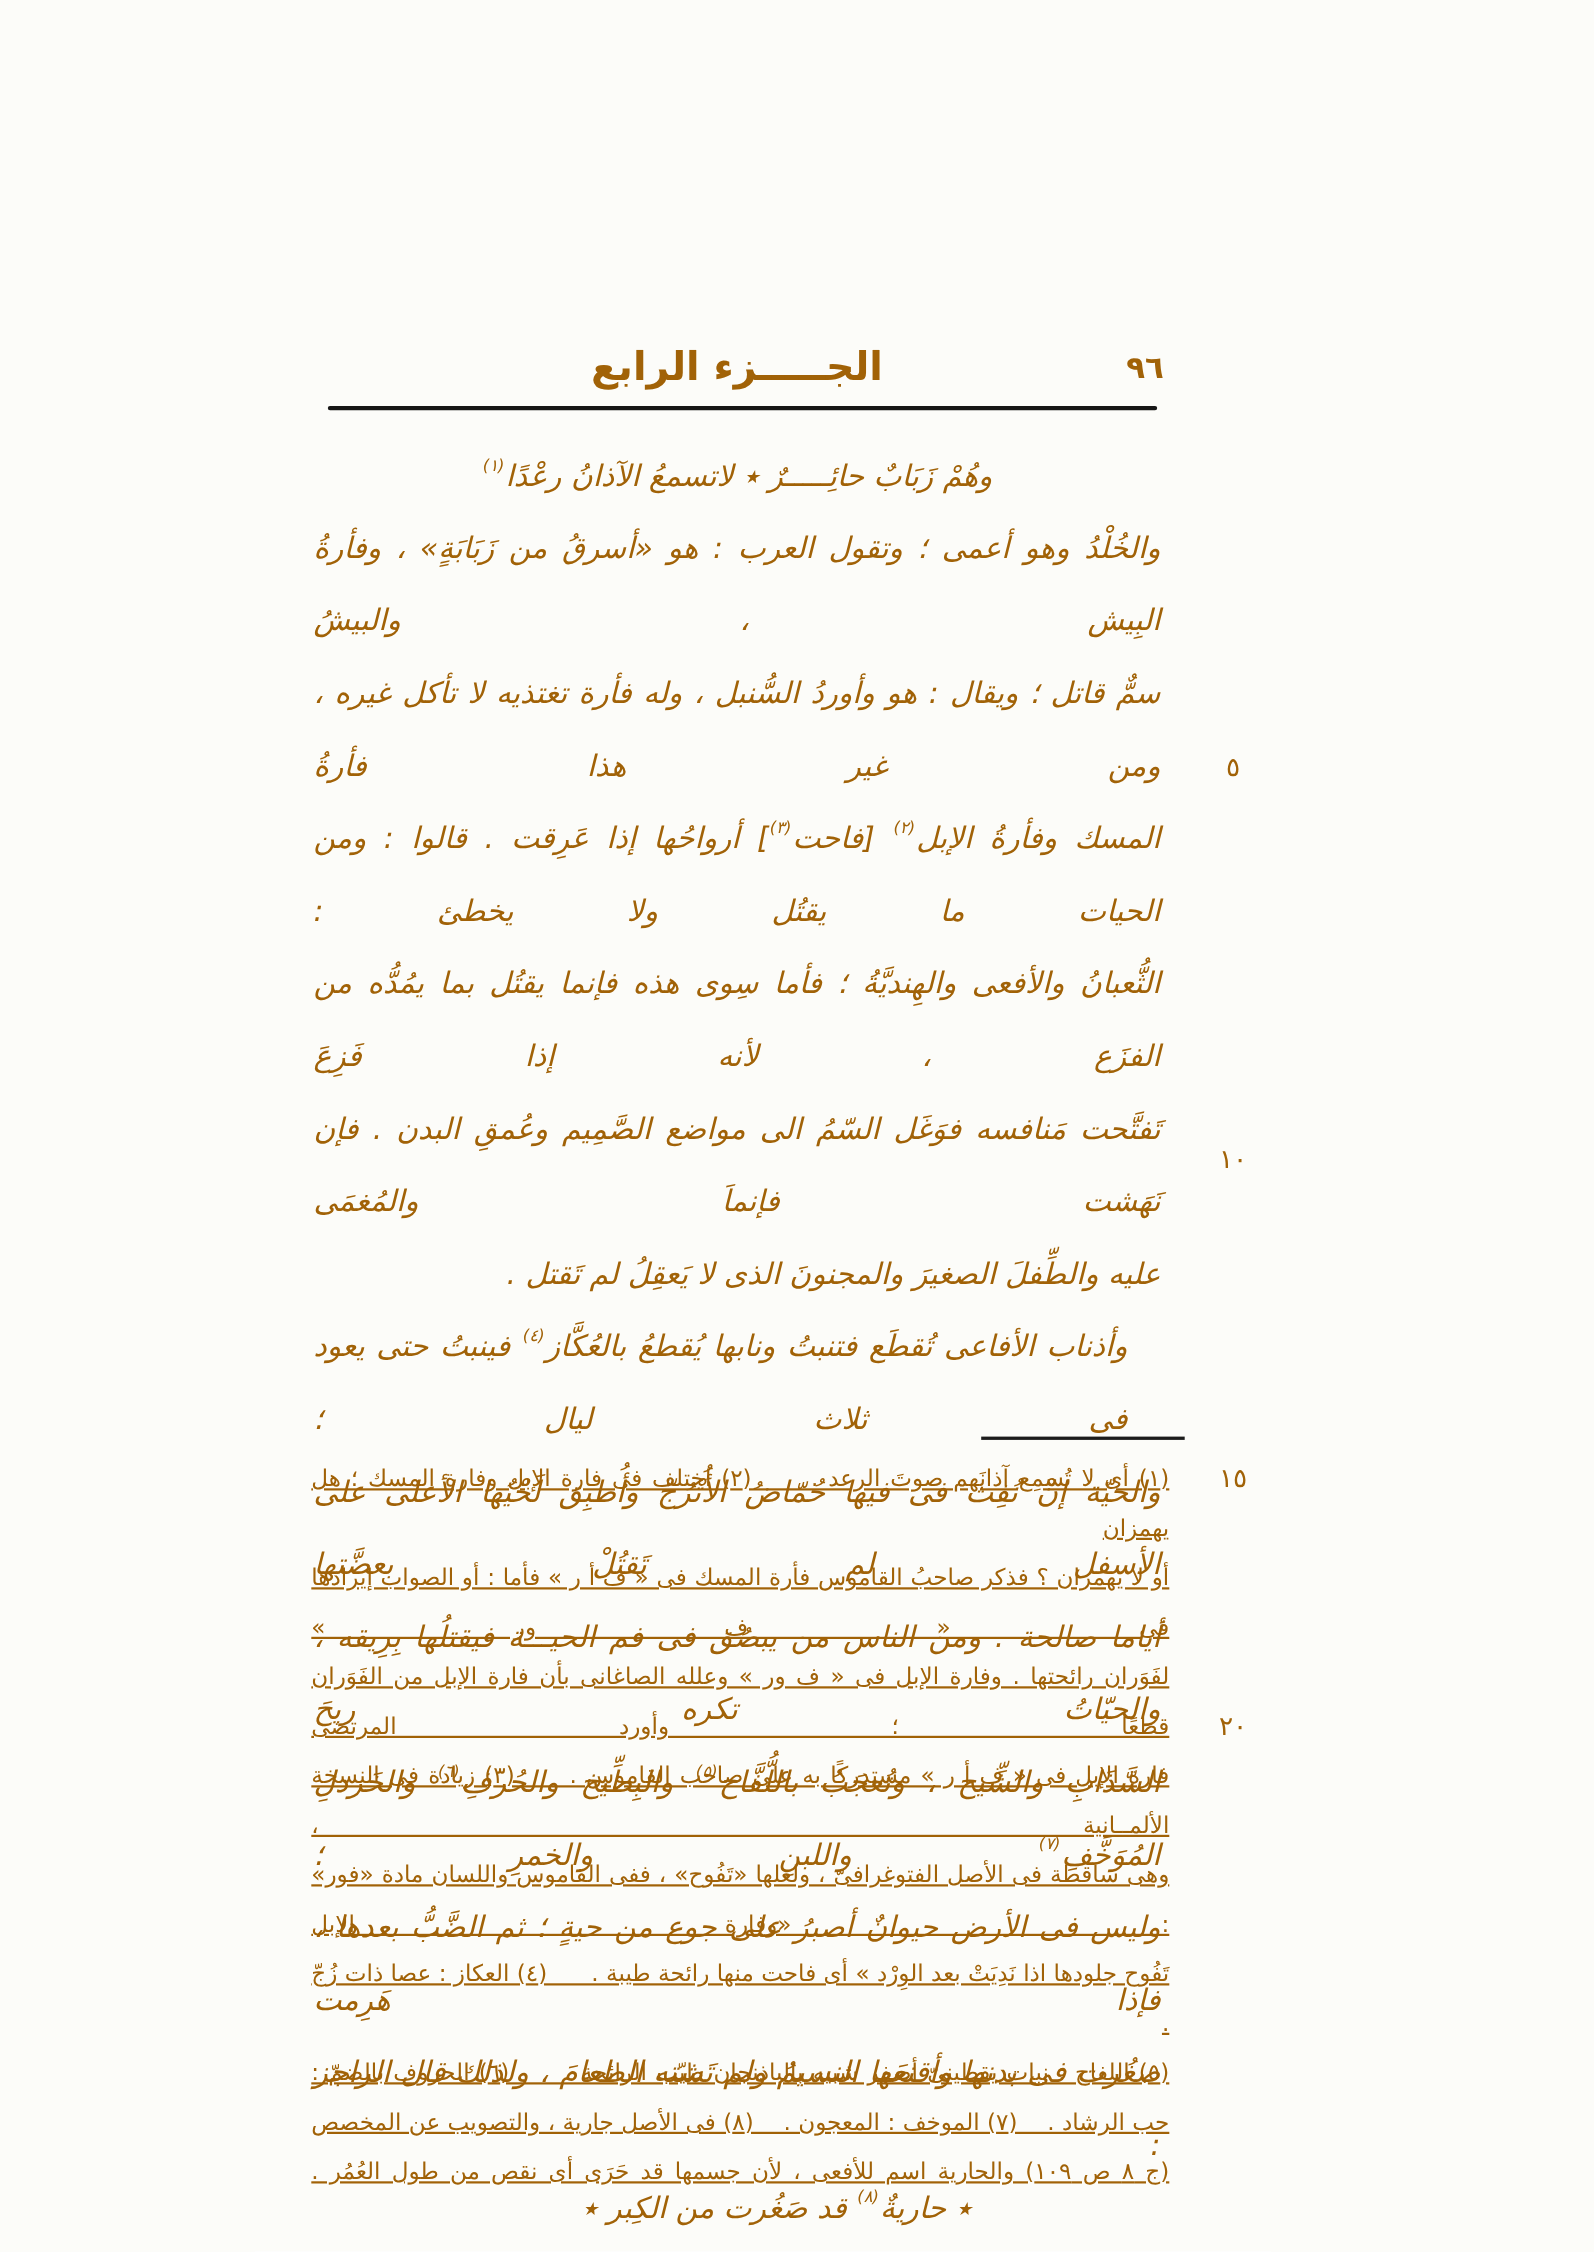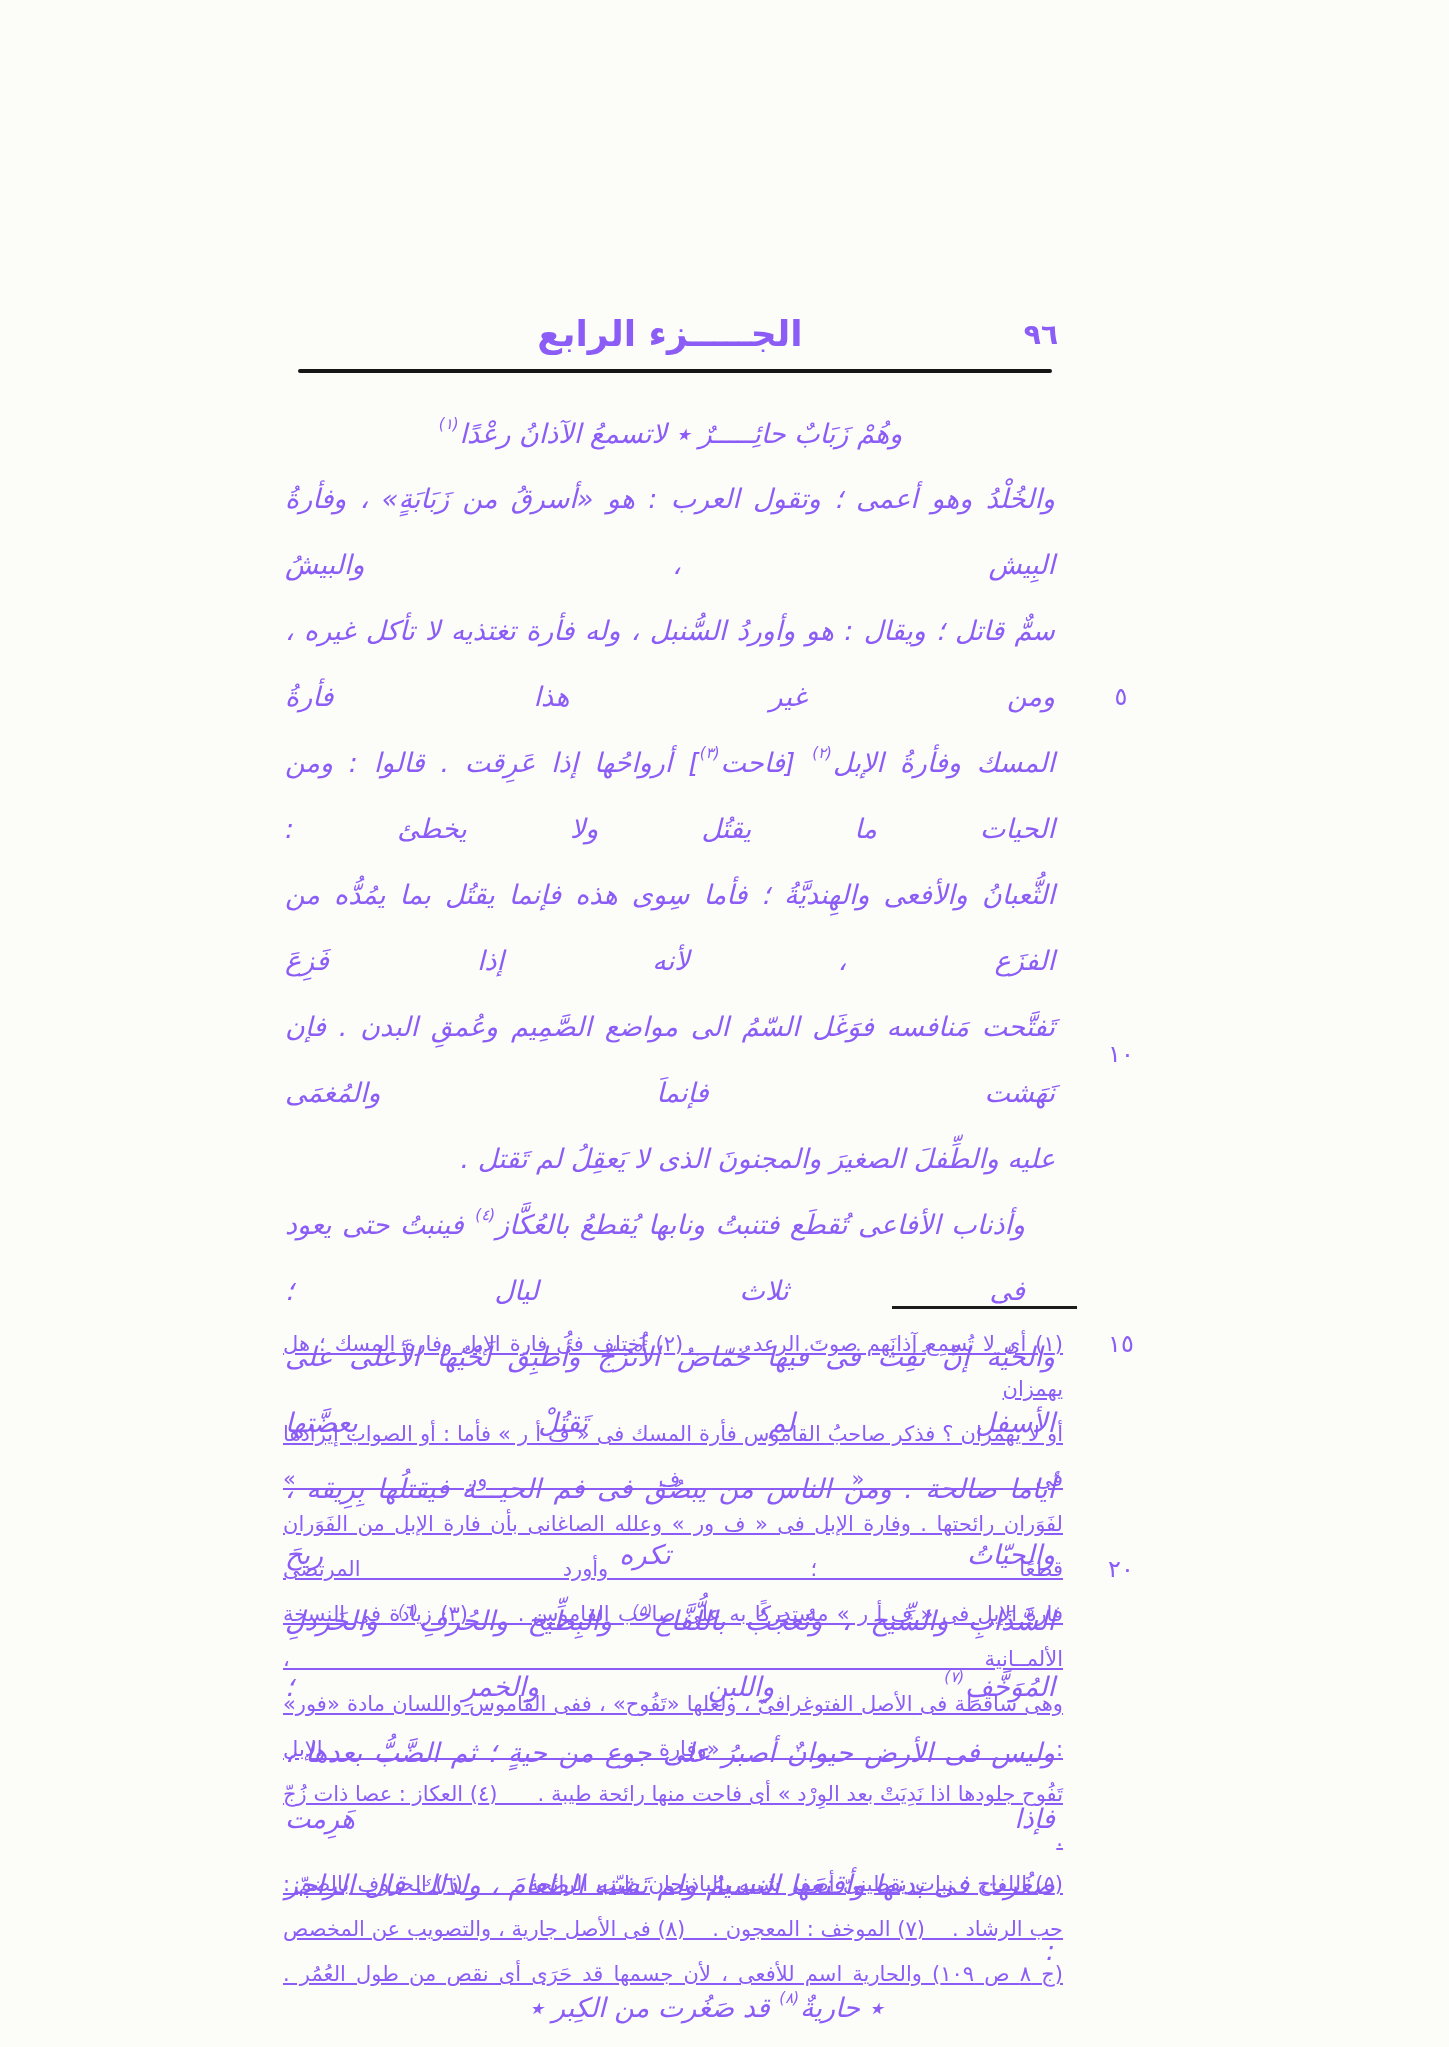--- a/index.html
+++ b/index.html
@@ -1,21 +1,21 @@
 <!DOCTYPE html>
 <html lang="ar" dir="rtl"><head>
 <meta charset="utf-8">
 <style>
   html, body { margin: 0; padding: 0; background: #ffffff; }
   .page {
     position: relative;
     width: 1449px;
     height: 2047px;
     background: #fcfcf9;
-    color: #8b5cf6;
+    color: #a16207;
     font-family: "DejaVu Sans", sans-serif;
     direction: rtl;
     overflow: hidden;
   }
   .page-title {
     position: absolute;
     top: 306px;
     left: 285px;
     width: 770px;
     text-align: center;

